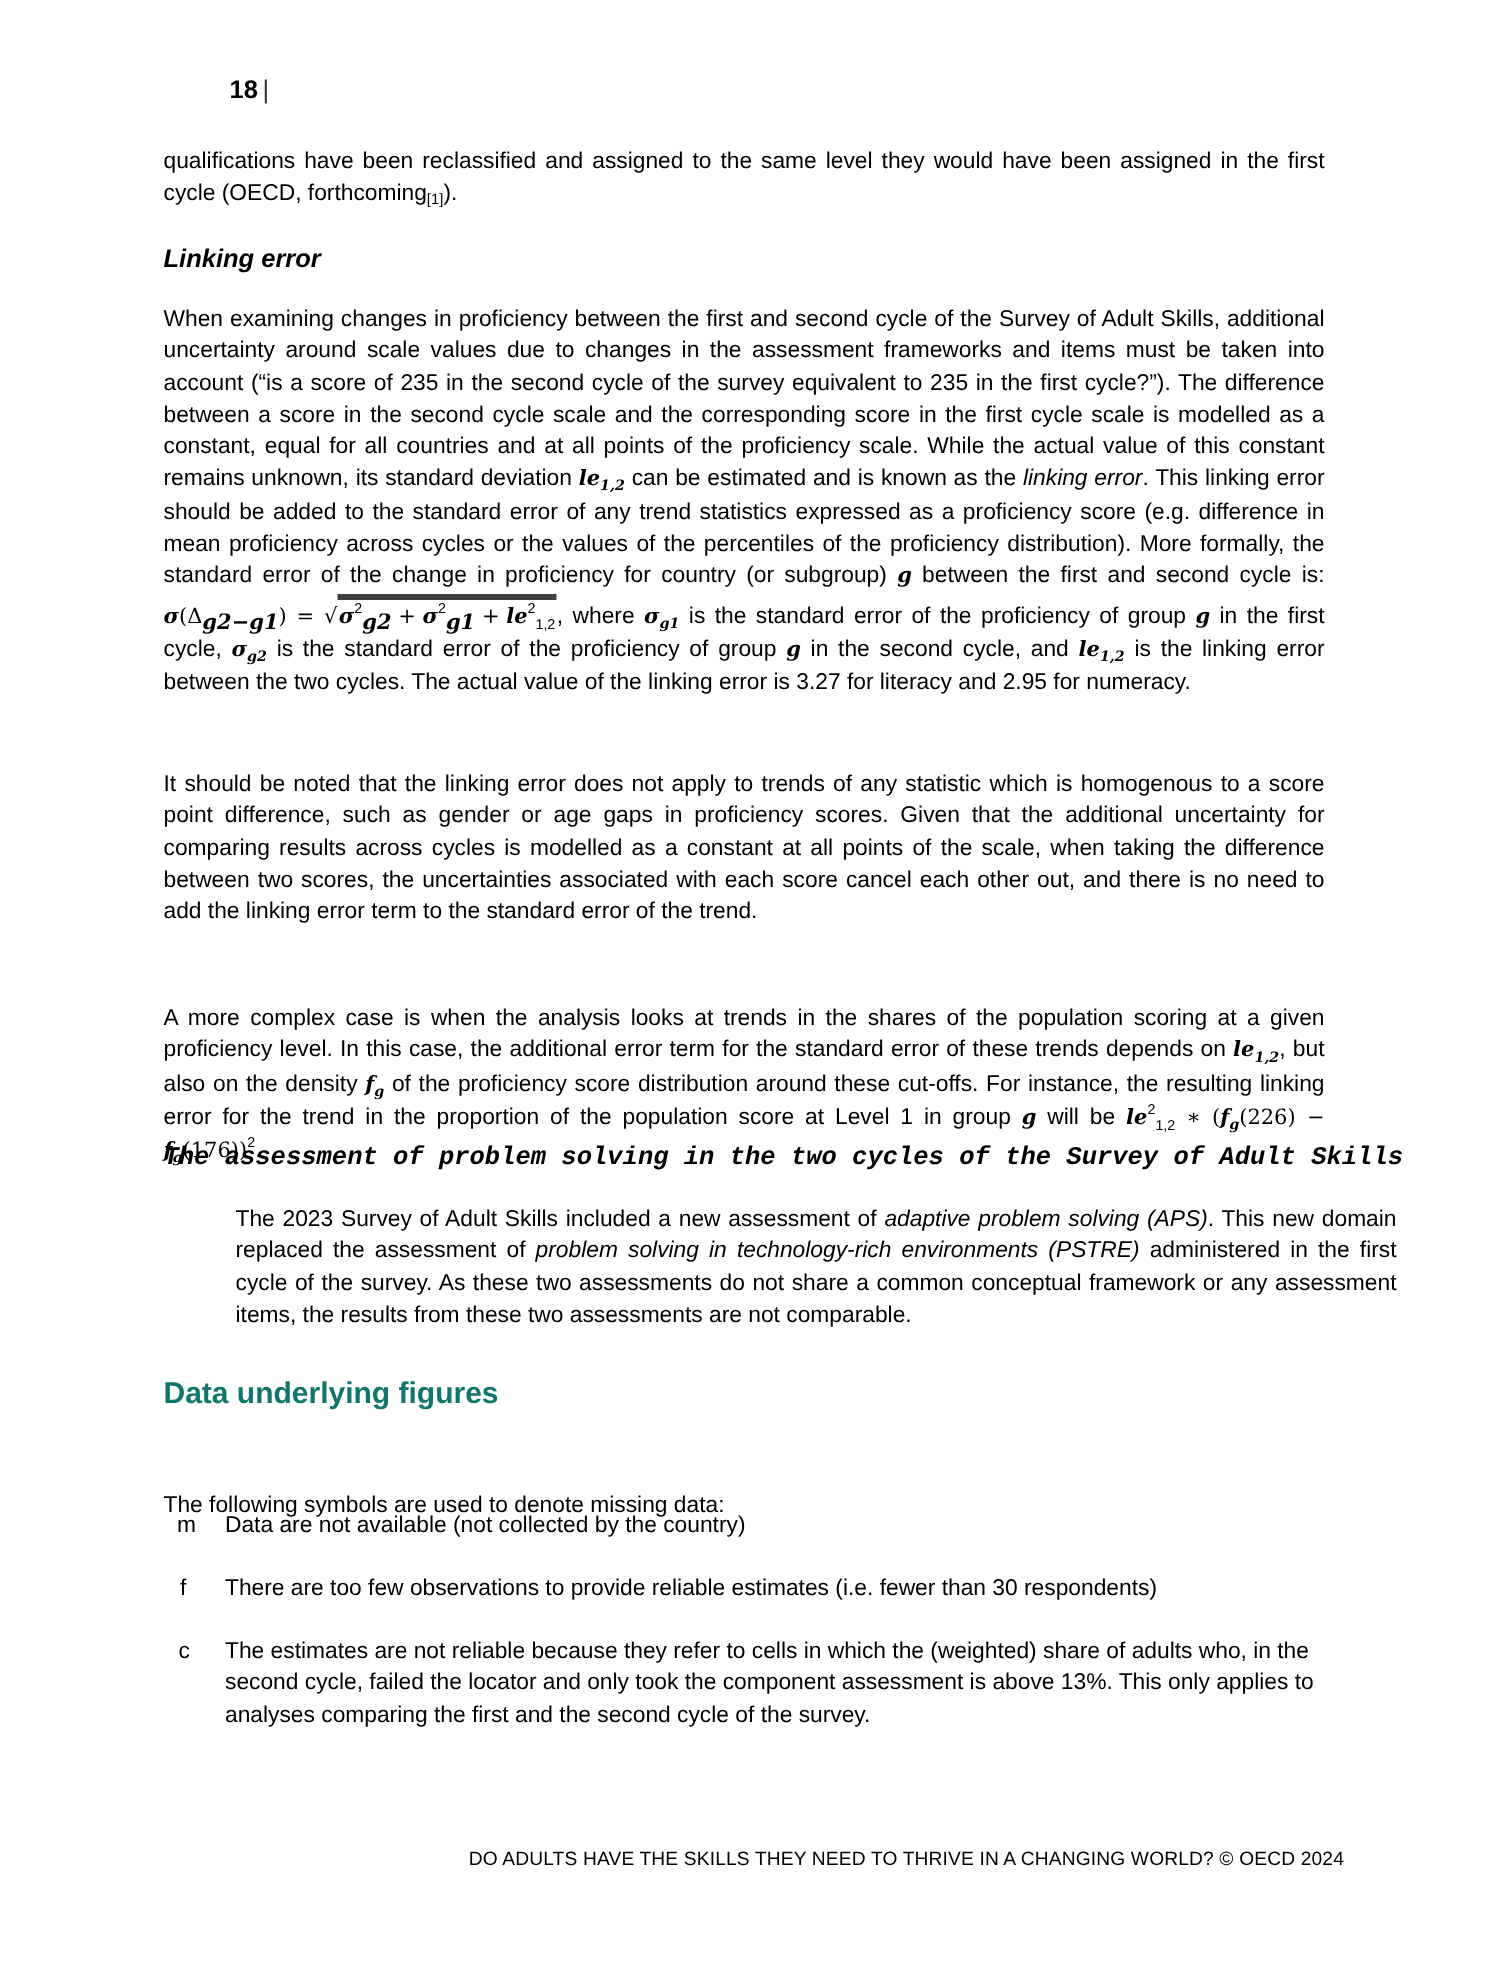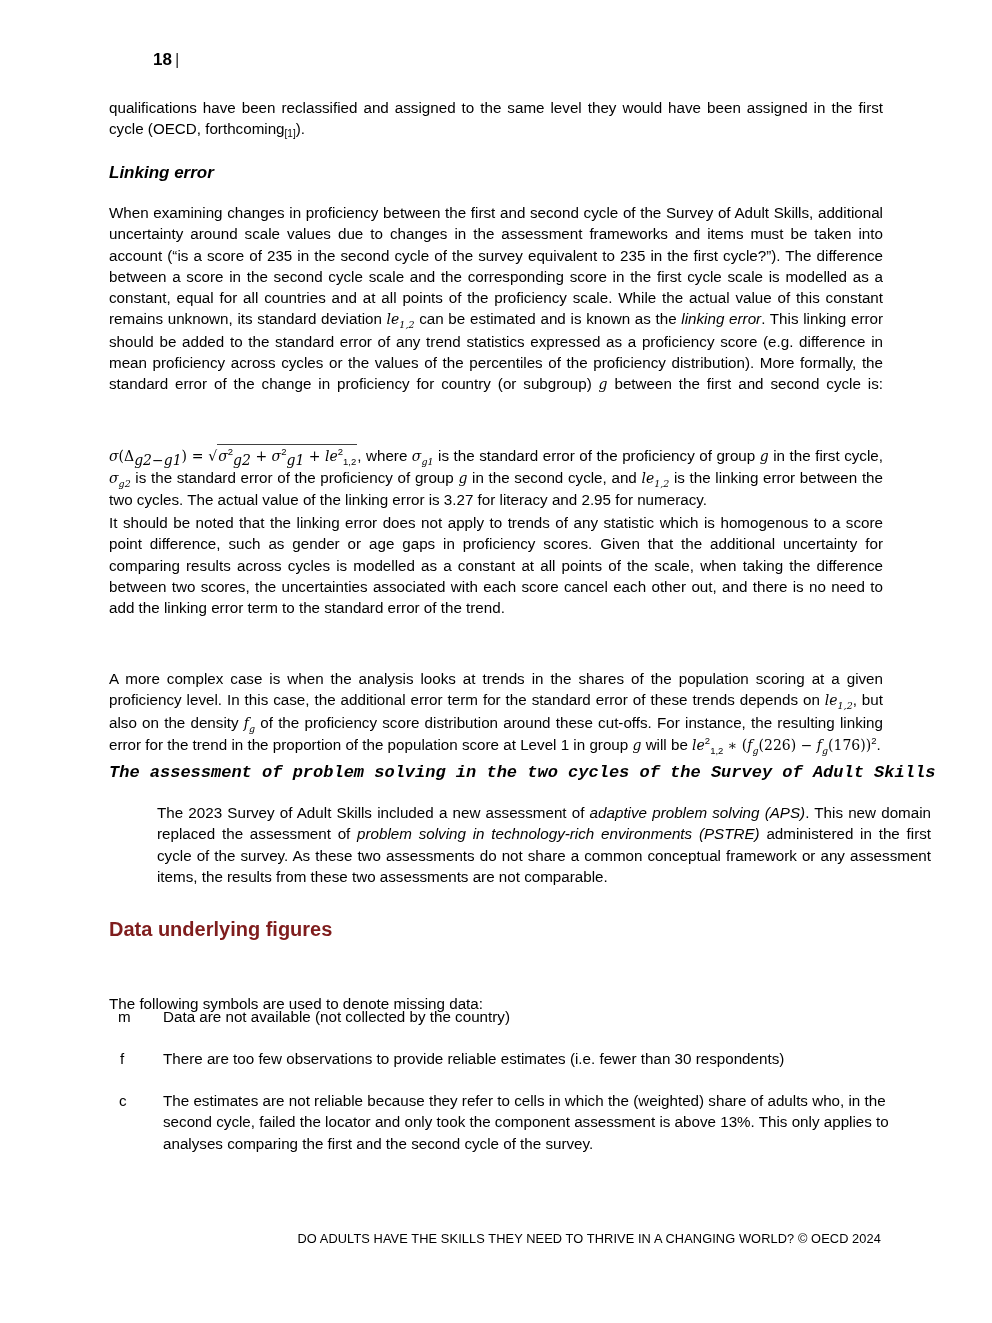--- a/index.html
+++ b/index.html
@@ -2,29 +2,29 @@
 <html><head>
 <meta charset="utf-8">
 <style>
   html, body { margin:0; padding:0; background:#ffffff; }
   body { width:992px; height:1323px; position:relative; overflow:hidden;
          font-family:"Liberation Sans", sans-serif; color:#000; }
   .page-num { position:absolute; left:109px; top:50px; font-size:17px; font-weight:bold;margin-left:44px; }
   .page-num .bar { font-weight:normal; color:#333; margin-left:3px; }
   .p { position:absolute; left:109px; width:774px; font-size:15.2px; line-height:21.3px; text-align:justify; }
   .h3 { position:absolute; left:109px; font-size:17px; font-weight:bold; font-style:italic; }
-  .h2 { position:absolute; left:109px; font-size:20px; font-weight:bold; color:#7f1d1d; }
-  .math { font-family:"DejaVu Serif", serif; font-style:italic; font-size:14px; }
+  .h2 { position:absolute; left:109px; font-size:20px; font-weight:bold; color:#0f766e; }
+  .math { font-family:"DejaVu Serif", serif; font-style:italic; font-size:14px;font-weight:bold; }
   .mathr { font-family:"DejaVu Serif", serif; font-size:14px; }
   sub, sup { font-size:9.5px; line-height:0; }
-  .sqrt { display:inline-block; border-top:1px solid #404040; padding:0 1px;margin-top:48px; }
+  .sqrt { display:inline-block; border-top:4px solid #404040; padding:0 1px; }
   .list-item { position:absolute; left:109px; width:774px; font-size:15.2px; line-height:21.3px; }
   .list-sym { position:absolute; left:9px; top:0; }
-  .list-text { position:absolute; left:41px; width:735px; top:0;margin-left:13px; }
-  .footer { position:absolute; right:111px; top:1231px; font-size:12.8px; letter-spacing:0.1px; }
+  .list-text { position:absolute; left:41px; width:735px; top:0; }
+  .footer { position:absolute; right:96px; top:1231px; font-size:12.8px; letter-spacing:0.1px; }
   .refsub { font-size:10px; vertical-align:-3px; }
 </style>
 </head>
 <body>
 
 <div class="page-num">
   <span>18</span><span class="bar">|</span>
 </div>
 
 <div class="p" style="top:97px;">

